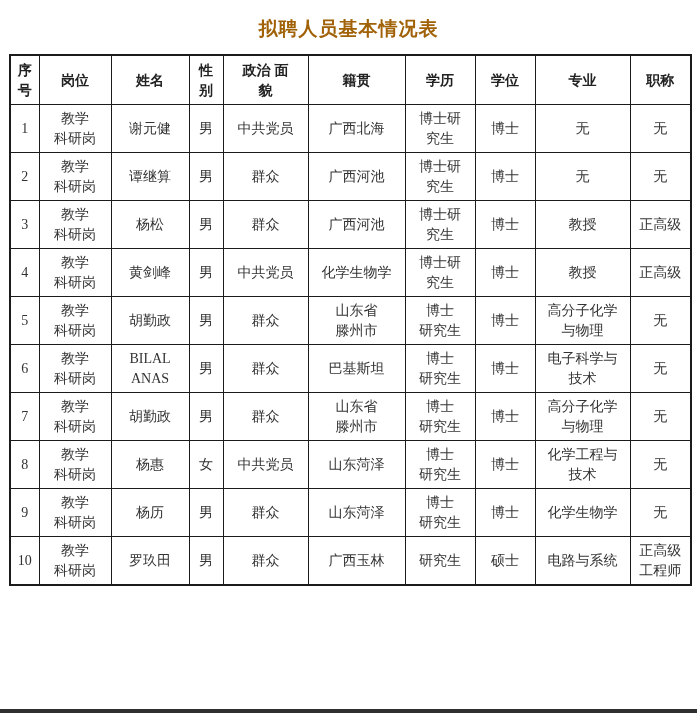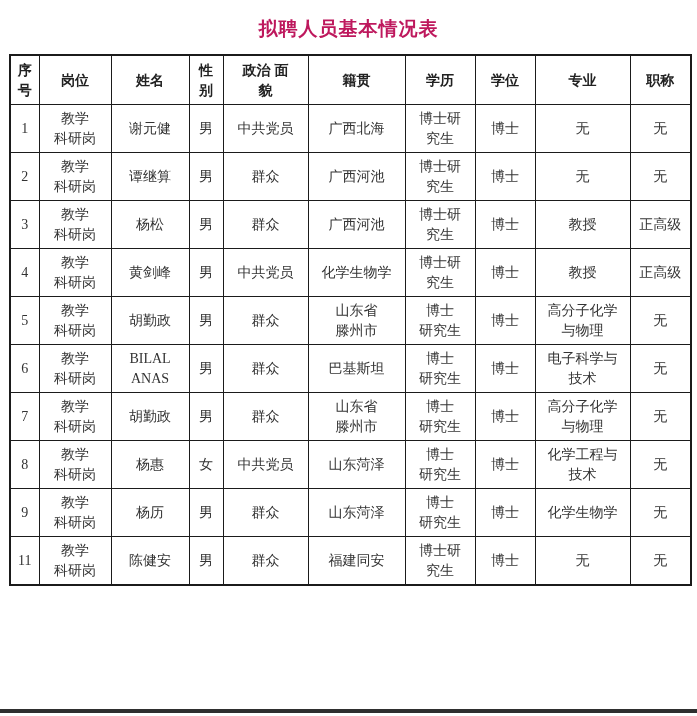--- a/index.html
+++ b/index.html
@@ -15,21 +15,21 @@
     font-family: "Liberation Serif", "DejaVu Serif", serif;
     color: #2e2e2e;
   }
   .doc-title {
     margin: 0;
     padding-top: 16px;
     text-align: center;
     font-size: 19px;
     font-weight: bold;
     letter-spacing: 1px;
-    color: #be185d;
+    color: #a16207;
     font-family: "Liberation Sans", "DejaVu Sans", sans-serif;
   }
   table.personnel {
     border-collapse: collapse;
     table-layout: fixed;
     margin: 12px 0 0 9px;
     width: 681px;
     border: 2px solid #1b1b1b;
   }
   table.personnel th,
@@ -237,29 +237,29 @@
         <td>男</td>
         <td>群众</td>
         <td>山东菏泽</td>
         <td>博士
 研究生</td>
         <td>博士</td>
         <td>化学生物学</td>
         <td>无</td>
       </tr>
       <tr>
-        <td>11</td>
-        <td>教学
-科研岗</td>
-        <td>陈健安</td>
-        <td>男</td>
-        <td>群众</td>
-        <td>福建同安</td>
-        <td>博士研
-究生</td>
-        <td>博士</td>
-        <td>无</td>
-        <td>无</td>
+        <td>10</td>
+        <td>教学
+科研岗</td>
+        <td>罗玖田</td>
+        <td>男</td>
+        <td>群众</td>
+        <td>广西玉林</td>
+        <td>研究生</td>
+        <td>硕士</td>
+        <td>电路与系统</td>
+        <td>正高级
+工程师</td>
       </tr>
     </tbody>
 </table>
 
 <div class="bottom-bar"></div>
 
 </body></html>

